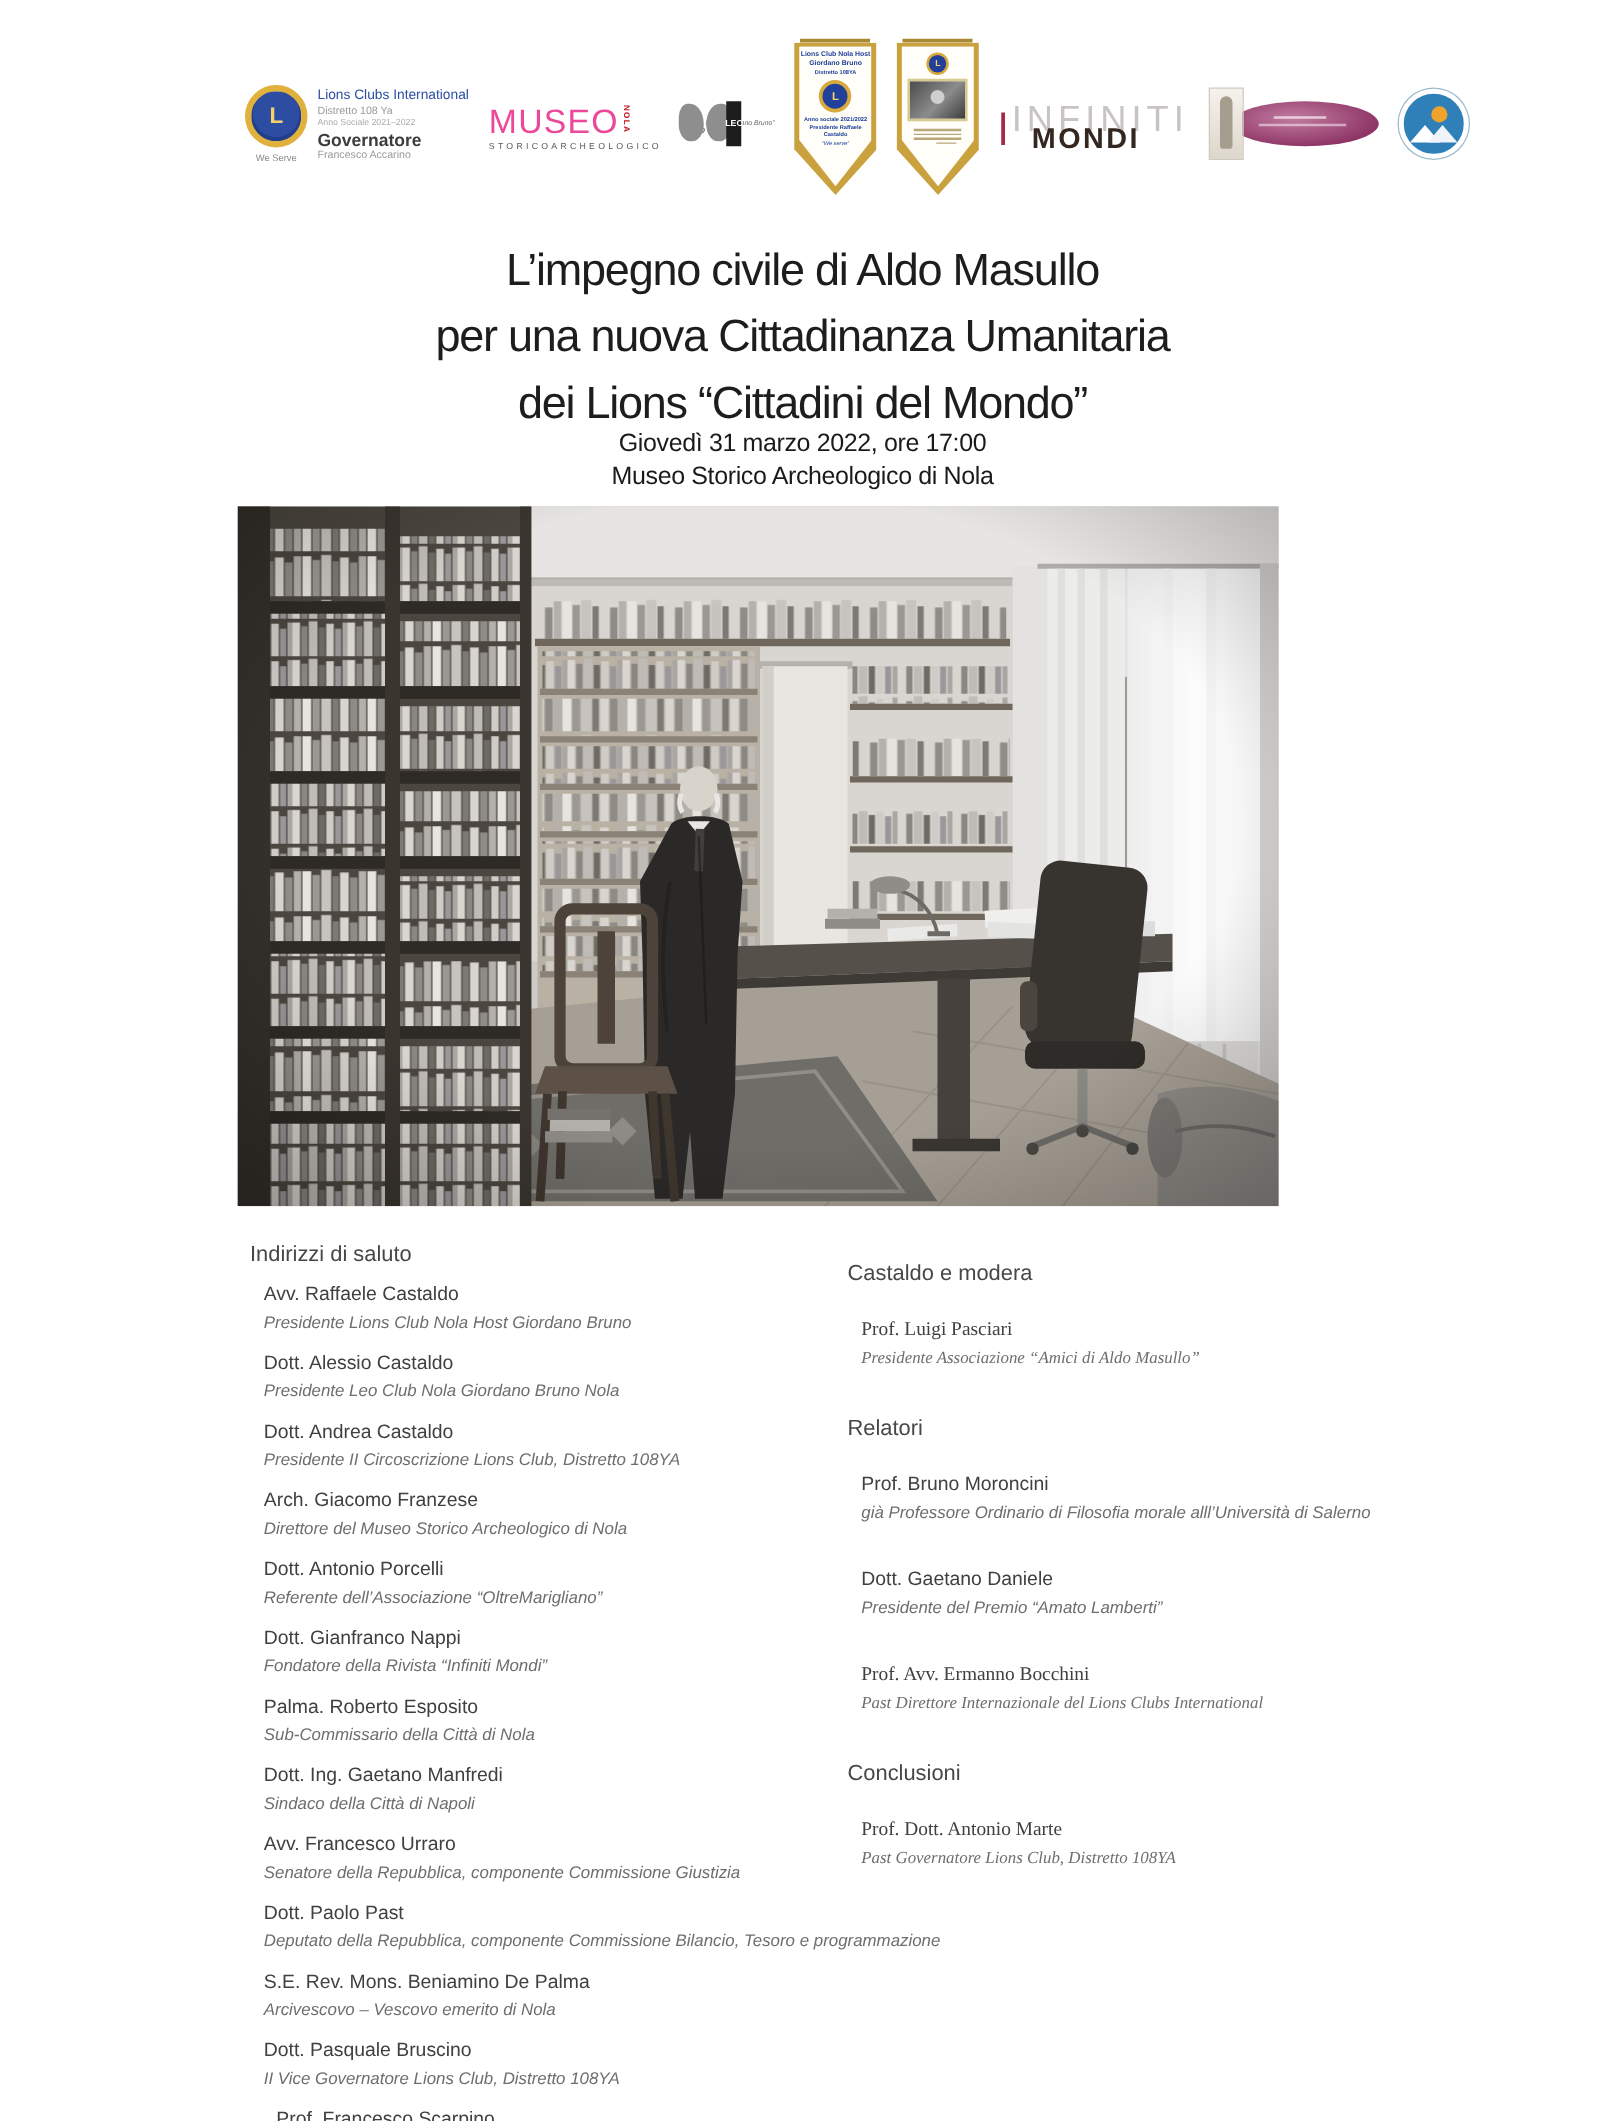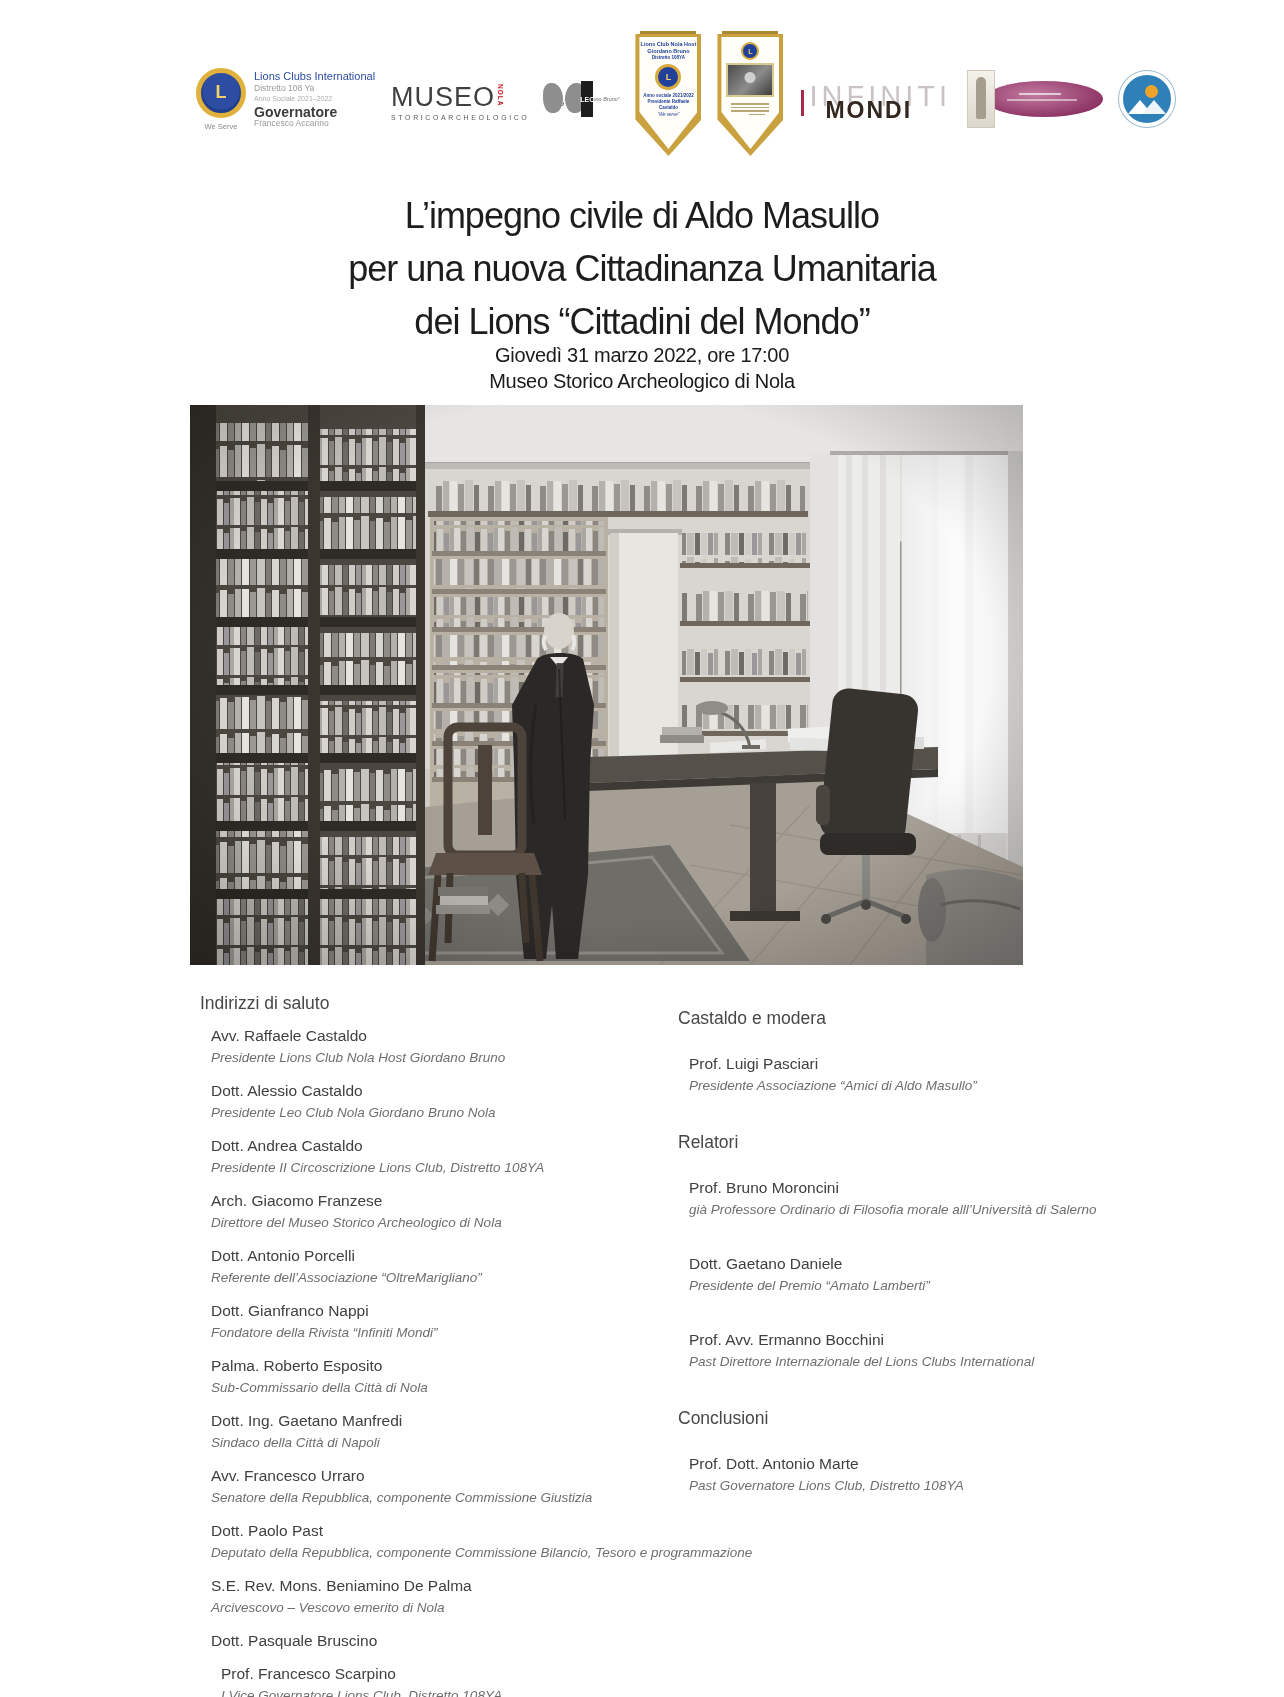--- a/index.html
+++ b/index.html
@@ -22,21 +22,21 @@
   .li-text{padding-top:2px;}
   .li-name{font-size:11px;color:#2c4da2;line-height:13px;}
   .li-district{font-size:8.5px;color:#9a9a9a;line-height:11px;}
   .li-year{font-size:7px;color:#ababab;line-height:10px;}
   .li-govlabel{font-size:14px;color:#3c3c3c;font-weight:bold;line-height:12px;margin-top:2px;}
   .li-gov{font-size:8.5px;color:#9a9a9a;line-height:11px;}
 
   
   .museo{display:flex;flex-direction:column;align-items:flex-start;padding-top:6px;}
   .museo-top{display:flex;align-items:flex-start;}
-  .museo-word{font-size:27px;line-height:26px;color:#404040;letter-spacing:1px;font-weight:400;}
+  .museo-word{font-size:27px;line-height:26px;color:#ec4899;letter-spacing:1px;font-weight:400;}
   .museo-nola{writing-mode:vertical-rl;font-size:6.5px;letter-spacing:1px;color:#c5161d;
               font-weight:bold;margin-left:2px;height:26px;}
   .museo-sub{font-size:7px;letter-spacing:2.6px;color:#5a5a5a;margin-top:4px;}
 
   
   .leo{display:flex;align-items:center;width:74px;}
   .leo-script{font-family:"DejaVu Serif",serif;font-style:italic;font-size:8px;color:#555;}
   .leo-emblem{position:relative;width:46px;height:36px;margin:2px 0;}
   .leo-head{position:absolute;top:2px;width:20px;height:30px;background:#8e8e8e;border-radius:60% 40% 50% 50%;}
   .leo-head.left{left:1px;}
@@ -111,21 +111,21 @@
   .col-right{position:absolute;left:478px;top:15px;width:440px;}
   .col-heading{font-size:17.5px;color:#474747;font-weight:400;line-height:22px;margin:0;}
   .col-left .col-heading{margin-bottom:4px;}
   .entry{margin:11px;}
   .entry .name{font-size:15.5px;color:#404040;line-height:22px;white-space:nowrap;}
   .entry .role{font-size:13.5px;color:#6e6e6e;font-style:italic;line-height:22px;white-space:nowrap;}
   .entry.indent{padding-left:10px;}
   .rgroup{margin-bottom:34px;}
   .rgroup .col-heading{margin-bottom:24px;}
   .rgroup .entry{margin-bottom:32px;}
-  .rgroup .entry:last-child{margin-bottom:0;}
+  .rgroup .entry:last-child{margin-bottom:0;font-family:Liberation Serif, serif;}
 </style>
 </head>
 <body>
 
 <div class="page">
 
   <header class="logo-strip">
 
     <div class="logo lions-intl">
       <div class="li-col">
@@ -442,20 +442,21 @@
       <div class="entry">
         <div class="name">Dott. Paolo Past</div>
         <div class="role">Deputato della Repubblica, componente Commissione Bilancio, Tesoro e programmazione</div>
       </div>
       <div class="entry">
         <div class="name">S.E. Rev. Mons. Beniamino De Palma</div>
         <div class="role">Arcivescovo – Vescovo emerito di Nola</div>
       </div>
       <div class="entry">
         <div class="name">Dott. Pasquale Bruscino</div>
+        <div class="role">II Vice Governatore Lions Club, Distretto 108YA</div>
       </div>
       <div class="entry indent">
         <div class="name">Prof. Francesco Scarpino</div>
         <div class="role">I Vice Governatore Lions Club, Distretto 108YA</div>
       </div>
     </section>
 
     <section class="col-right">
 
       <div class="rgroup">

